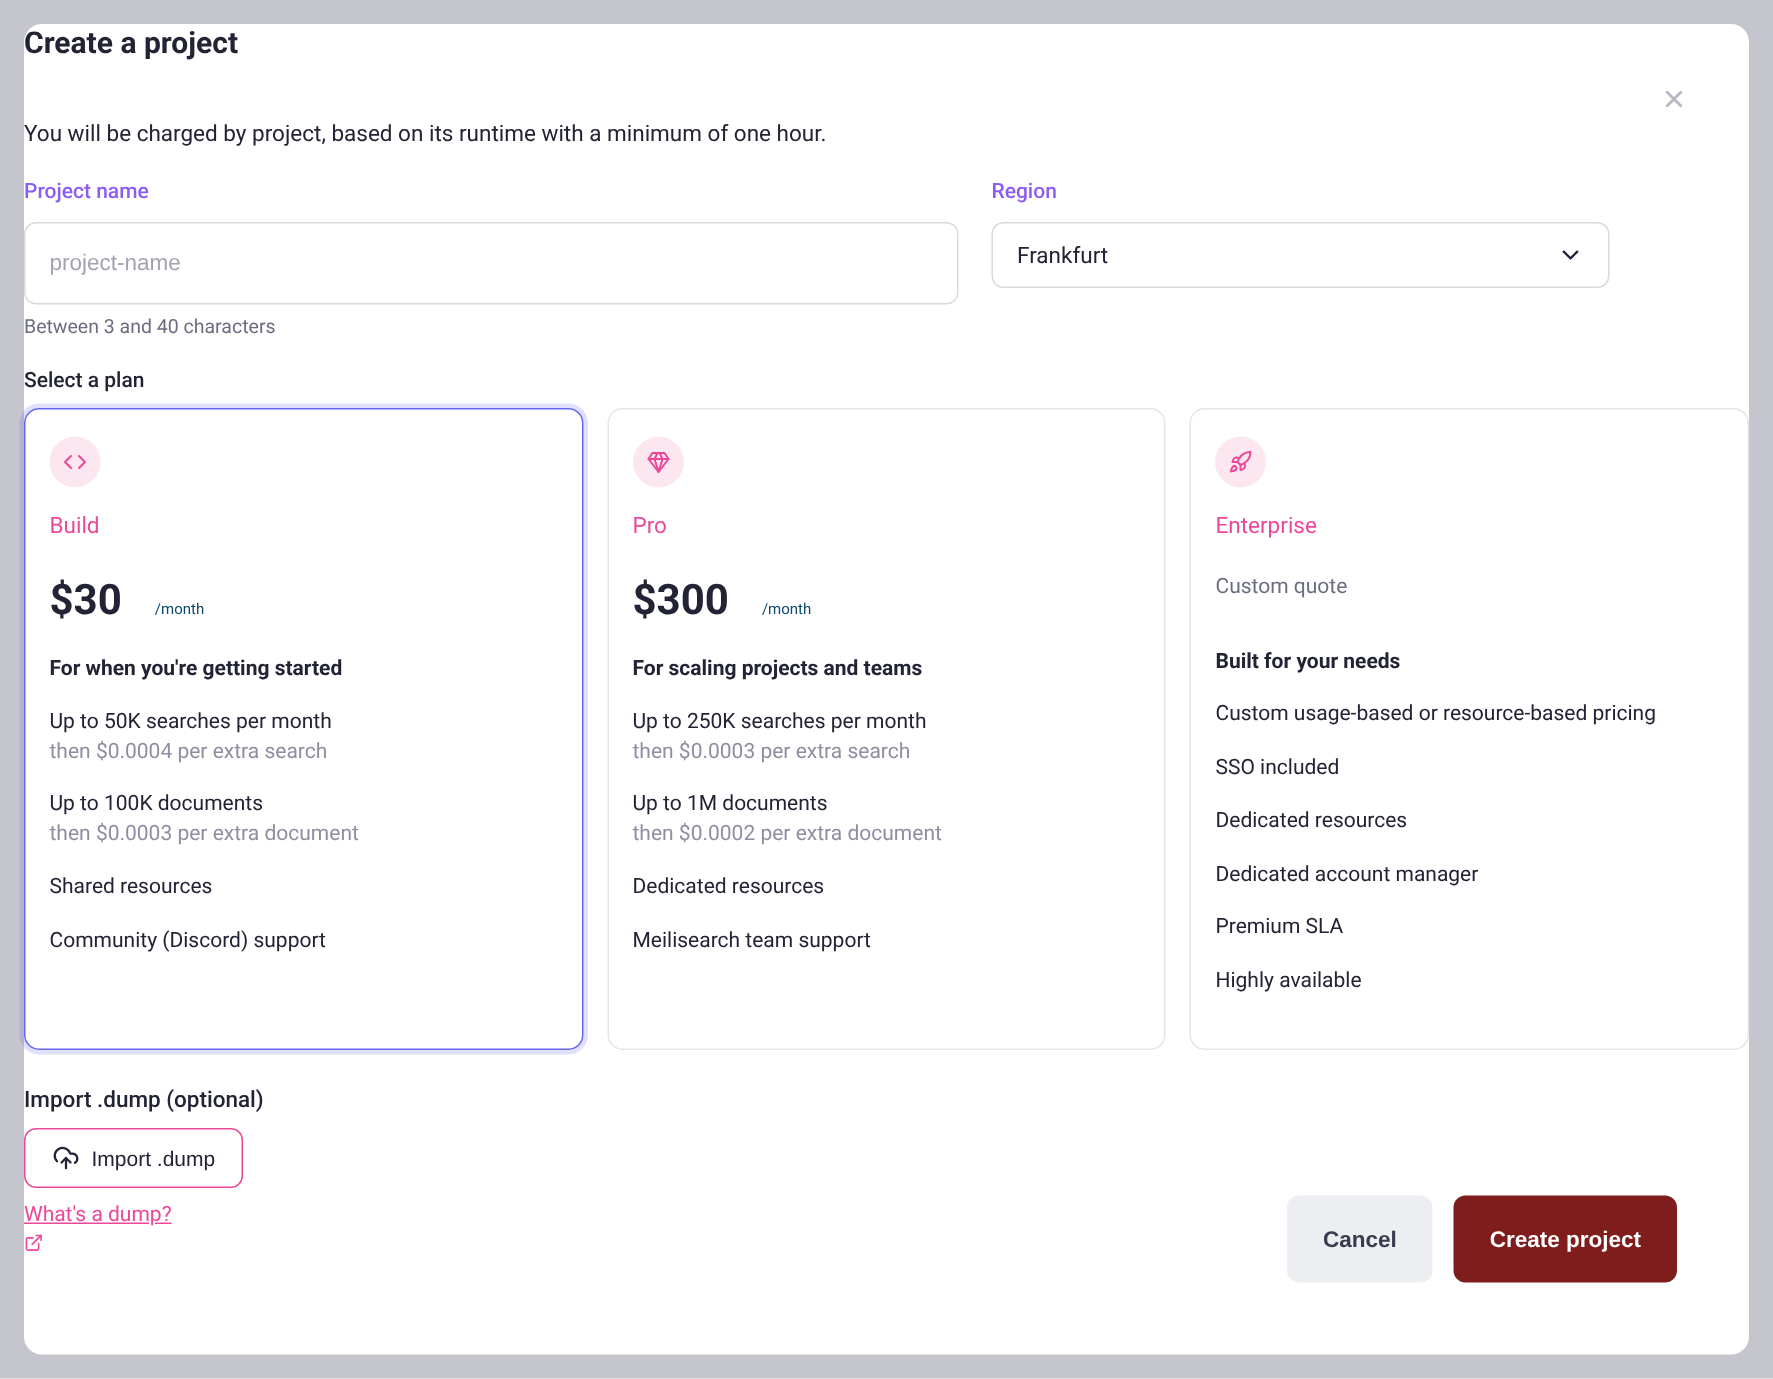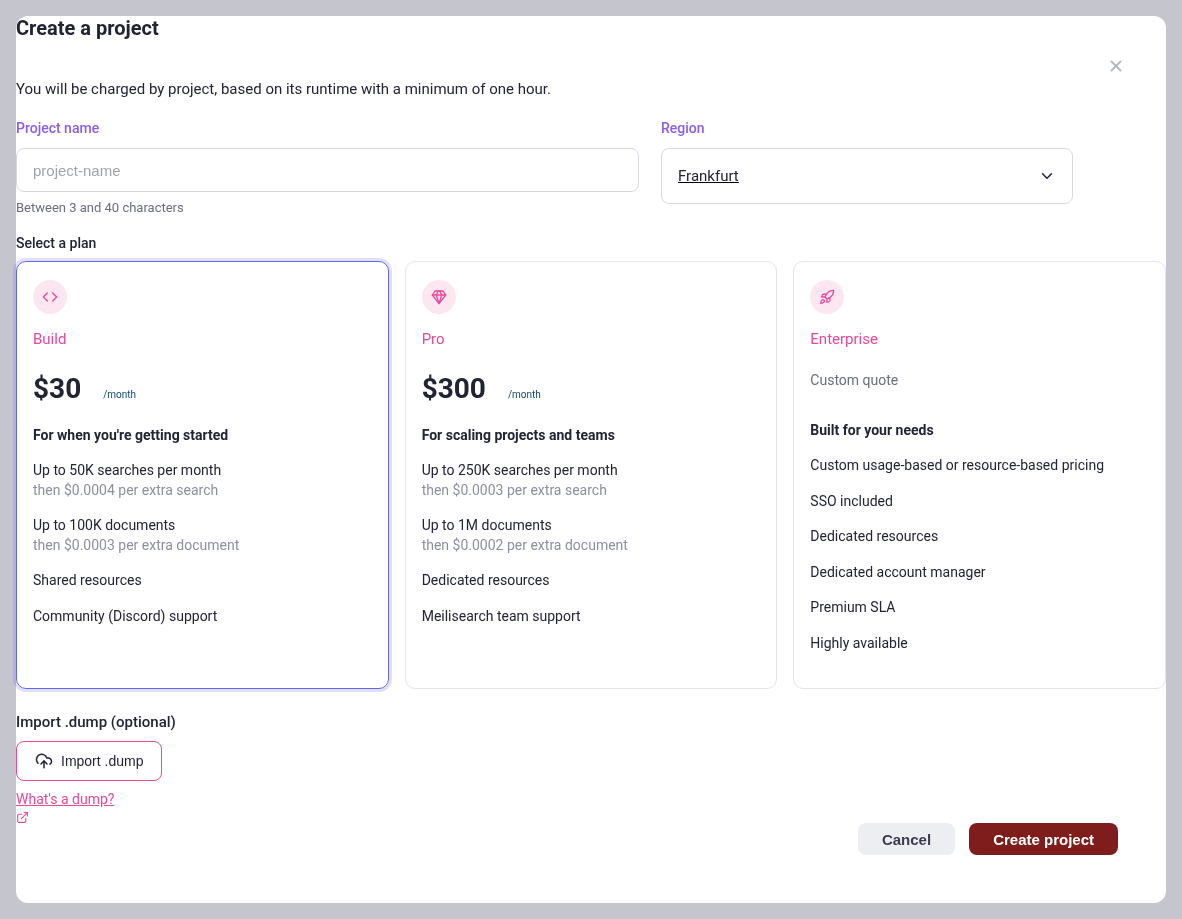--- a/index.html
+++ b/index.html
@@ -51,45 +51,44 @@
     .form-group { display: flex; flex-direction: column; }
     .form-group.name { flex: 0 0 623px; }
     .form-group.region { flex: 0 0 412px; }
     .label {
       font-size: 14px;
       color: #8b5cf6;
       margin-bottom: 12px;
       font-weight: 500;
     }
     .text-input {
-      height: 44px;
+      height: 55px;
       border: 1px solid #d9dae1;
       border-radius: 8px;
       padding: 0 16px;
       font-size: 15px;
       color: #222334;
       outline: none;
     }
     .text-input::placeholder { color: #a1a3b0; }
     .helper-text {
       font-size: 13px;
       color: #6b6d80;
       margin-top: 8px;
     }
     .select-wrap {
       position: relative;
-      height: 56px;
+      height: 44px;
       border: 1px solid #d9dae1;
       border-radius: 8px;
       display: flex;
       align-items: center;
       padding: 0 16px;
       cursor: pointer;
       justify-content: space-between;
-      text-decoration: underline;
     }
     .select-value { font-size: 15px; color: #222334; }
     .chevron { color: #222334; }
     .section-label {
       font-size: 14px;
       color: #222334;
       margin-bottom: 10px;
       font-weight: 500;
     }
     .plan-grid {
@@ -200,21 +199,21 @@
       flex-direction: column;
     }
     .footer {
       position: absolute;
       bottom: 48px;
       right: 48px;
       display: flex;
       gap: 14px;
     }
     .btn {
-      height: 32px;
+      height: 58px;
       padding: 0 24px;
       border-radius: 8px;
       font-size: 15px;
       font-weight: 600;
       cursor: pointer;
       border: none;
     }
     .btn-cancel {
       background: #edeef2;
       color: #3a3b4e;

